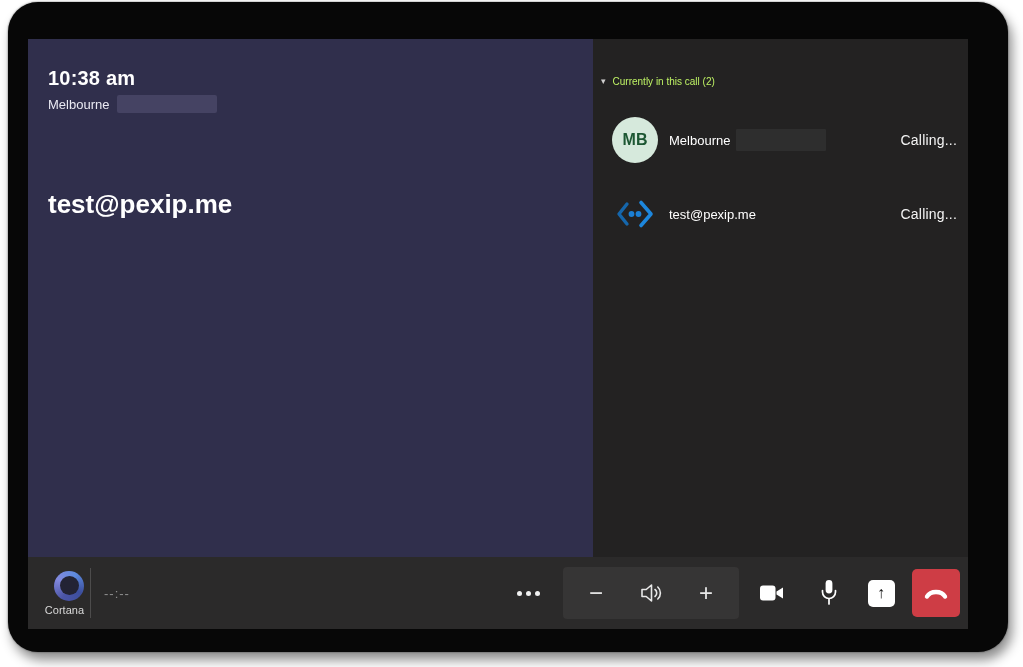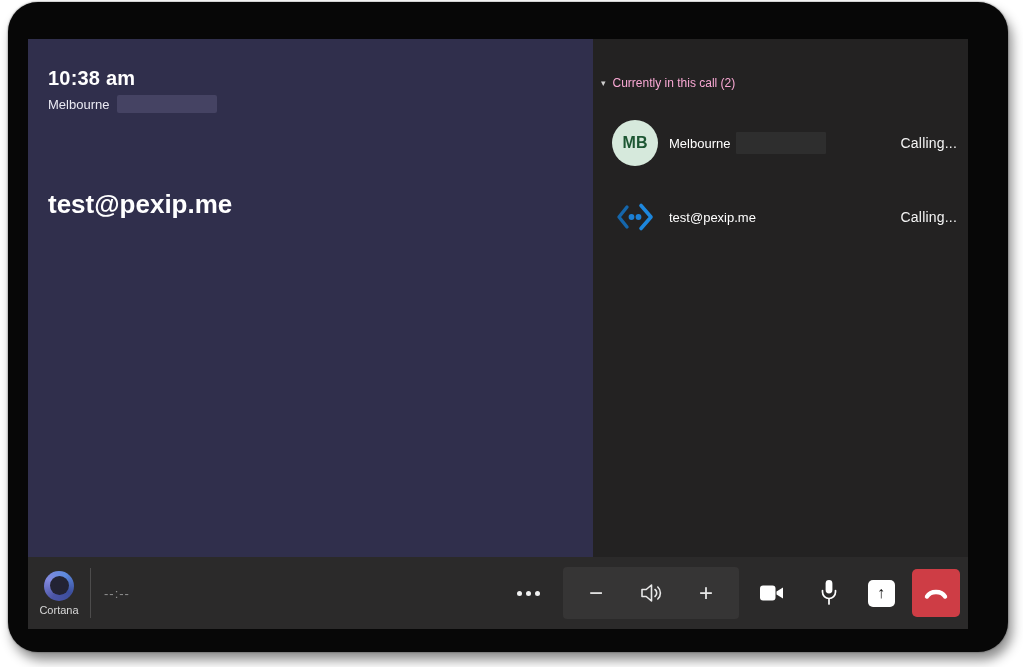--- a/index.html
+++ b/index.html
@@ -20,36 +20,36 @@
   .time { font-size:20px; font-weight:700; color:#ffffff; letter-spacing:0.2px; }
   .loc-row { margin-top:5px; display:flex; align-items:center; gap:8px; }
   .loc-name { font-size:13px; color:#e9e9f2; }
   .redact-left { width:100px; height:18px; background:#454363; border-radius:2px; }
   .dialed { margin-top:76px; font-size:26px; font-weight:600; color:#ffffff; }
 
   
   .right-panel { flex:1; background:#232222; padding:37px 0 0 6px; display:flex; flex-direction:column; }
   .roster-header { display:flex; align-items:center; gap:7px; padding-left:2px; }
   .tri { font-size:9px; color:#cfcfcf; line-height:1; }
-  .roster-title { font-size:12px; color:#f9a8d4; }
+  .roster-title { font-size:10px; color:#bef264; }
   .p-row { display:flex; align-items:center; margin-left:13px; margin-right:11px; }
   .p-row.first { margin-top:30px; }
   .p-row.second { margin-top:28px; }
   .avatar { width:46px; height:46px; border-radius:50%; background:#d6e9dc; color:#1d5733;
             font-size:16px; font-weight:600; display:flex; align-items:center; justify-content:center;
             flex:0 0 auto; }
   .ext-icon { width:46px; height:46px; display:flex; align-items:center; justify-content:center; flex:0 0 auto; }
   .p-name { margin-left:11px; font-size:13px; color:#ffffff; white-space:nowrap; }
   .redact-right { width:90px; height:22px; background:#2e2e2e; margin-left:6px; border-radius:1px; }
   .p-status { margin-left:auto; font-size:14px; color:#f5f5f5; letter-spacing:0.2px; }
 
   
   .control-bar { height:72px; background:#2b2a2a; display:flex; align-items:center;
                  padding:0 8px 0 0; flex:0 0 auto; }
-  .cortana { margin-left:6px; width:50px; display:flex; flex-direction:column; align-items:center; cursor:pointer; }
+  .cortana { margin-left:6px; width:50px; display:flex; flex-direction:column; align-items:flex-end; cursor:pointer; }
   .cortana-ring { width:30px; height:30px; border-radius:50%;
                   background: conic-gradient(from 210deg, #4c55a6, #8289de, #5d8bdf, #3c4e9d, #4c55a6);
                   display:flex; align-items:center; justify-content:center; }
   .cortana-core { width:19px; height:19px; border-radius:50%; background:#232334; }
   .cortana-label { margin-top:3px; font-size:11px; color:#d8d8d8; }
   .bar-divider { width:1px; height:50px; background:#4d4c4c; margin-left:6px; }
   .timer { margin-left:13px; font-size:13px; color:#8f8e8e; letter-spacing:1px; }
   .bar-spacer { flex:1; }
 
   .more-btn { display:flex; gap:4px; margin-right:19px; padding:8px 4px; cursor:pointer; }

